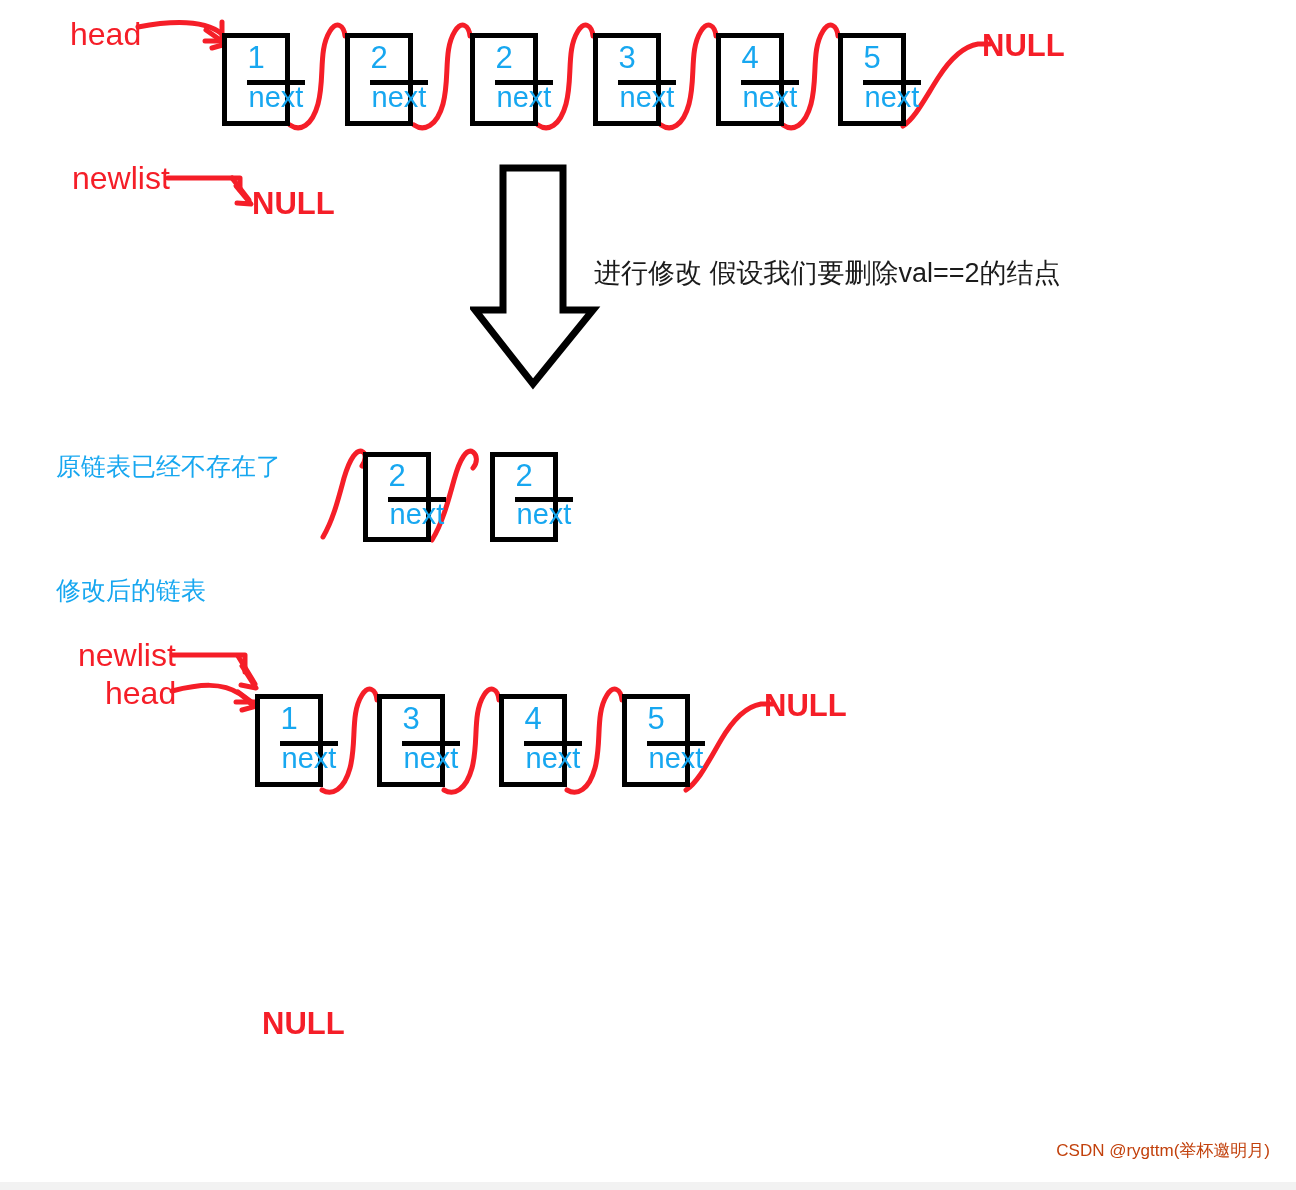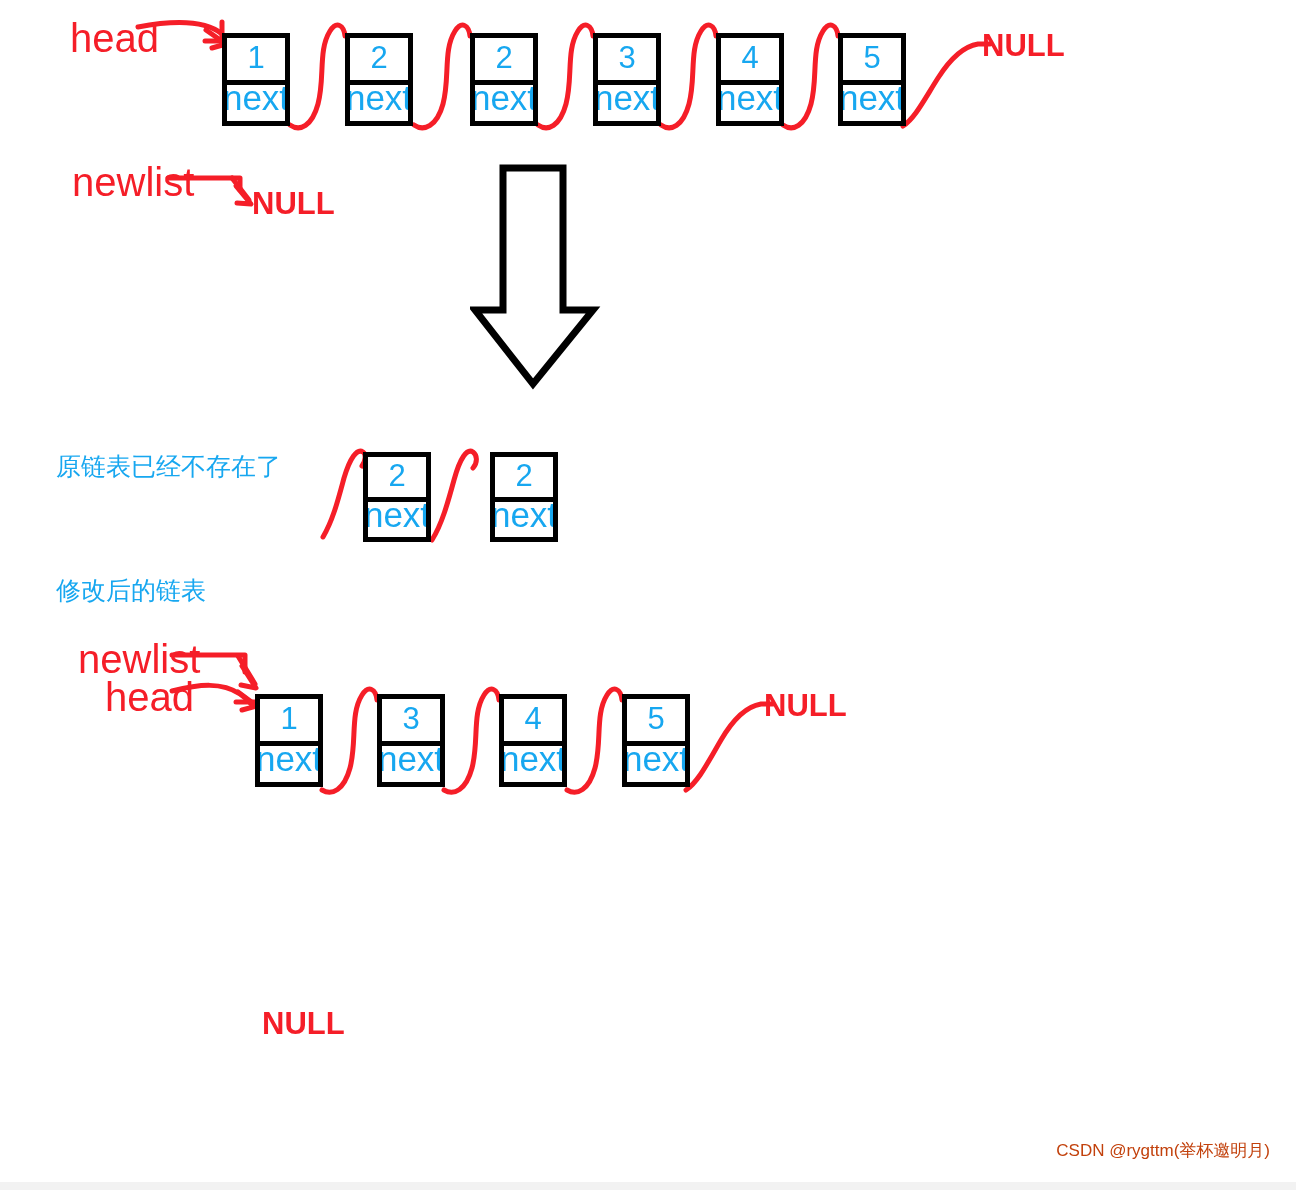--- a/index.html
+++ b/index.html
@@ -46,41 +46,42 @@
     overflow: hidden;
   }
   .node .cell-val {
     height: 50%;
     font-size: 31px;
     padding-bottom: 3px;
   }
   .node .cell-next {
     height: 50%;
     border-top: 5px solid #000000;
-    font-size: 35px;
+    font-size: 29px;
     padding-bottom: 10px;
+    margin-left: 20px;
   }
 
   
   .lbl {
     position: absolute;
     white-space: nowrap;
     line-height: 1;
     z-index: 4;
   }
   .lbl-red {
     color: #F51E28;
   }
   .lbl-blue {
     color: #17A7F0;
   }
   .lbl-black {
     color: #1b1b1b;
   }
-  .t-head   { font-size: 40px; text-align: right; }
+  .t-head   { font-size: 32px; text-align: right; }
   .t-null   { font-size: 31px; font-weight: bold; }
   .t-cn     { font-size: 27px; }
   .t-cn-blue{ font-size: 25px; }
 
   
   .watermark {
     position: absolute;
     right: 26px;
     bottom: 28px;
     font-size: 17px;
@@ -179,20 +180,21 @@
   <div class="node" style="left:838px;top:33px;width:68px;height:93px;">
     <div class="cell cell-val">5</div>
     <div class="cell cell-next">next</div>
   </div>
 
   <div class="lbl lbl-red t-null" style="left:982px;top:30px;">NULL</div>
 
   <div class="lbl lbl-red t-head" style="left:72px;top:162px;">newlist</div>
   <div class="lbl lbl-red t-null" style="left:252px;top:188px;">NULL</div>
 
+  <div class="lbl lbl-black t-cn" style="left:594px;top:260px;">进行修改 假设我们要删除val==2的结点</div>
 
   <div class="lbl lbl-blue t-cn-blue" style="left:56px;top:454px;">原链表已经不存在了</div>
 
   <div class="node" style="left:363px;top:452px;width:68px;height:90px;">
     <div class="cell cell-val">2</div>
     <div class="cell cell-next">next</div>
   </div>
 
   <div class="node" style="left:490px;top:452px;width:68px;height:90px;">
     <div class="cell cell-val">2</div>

